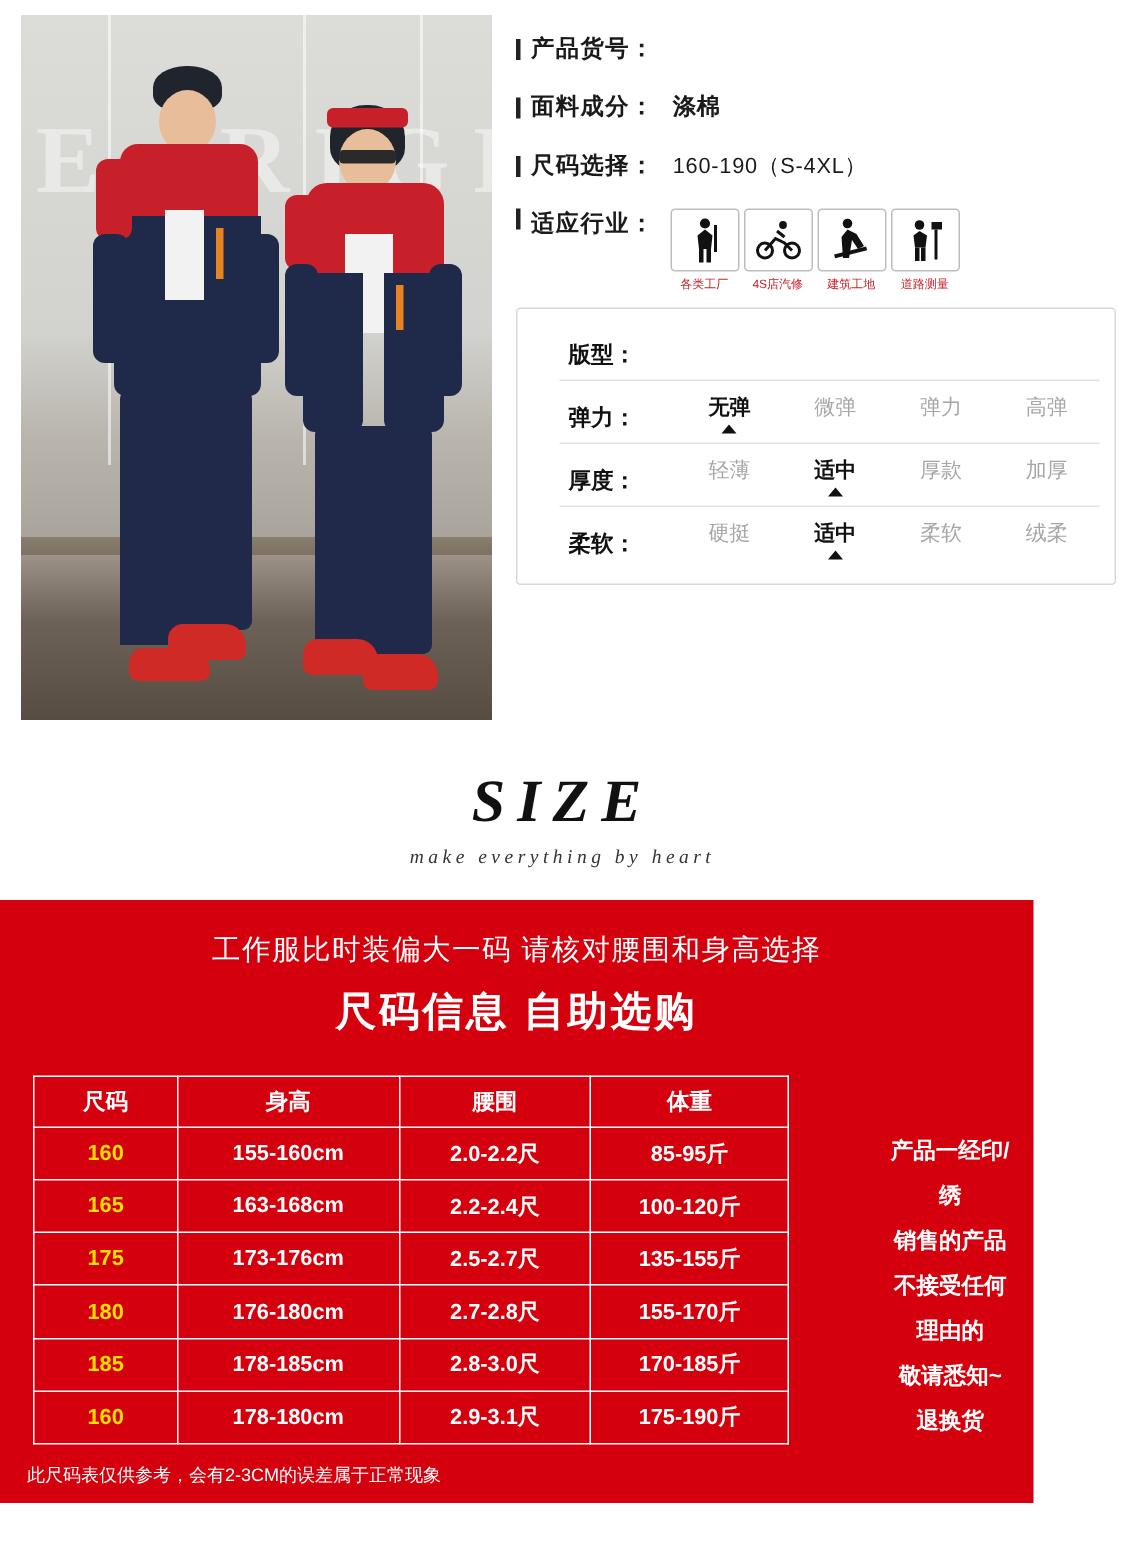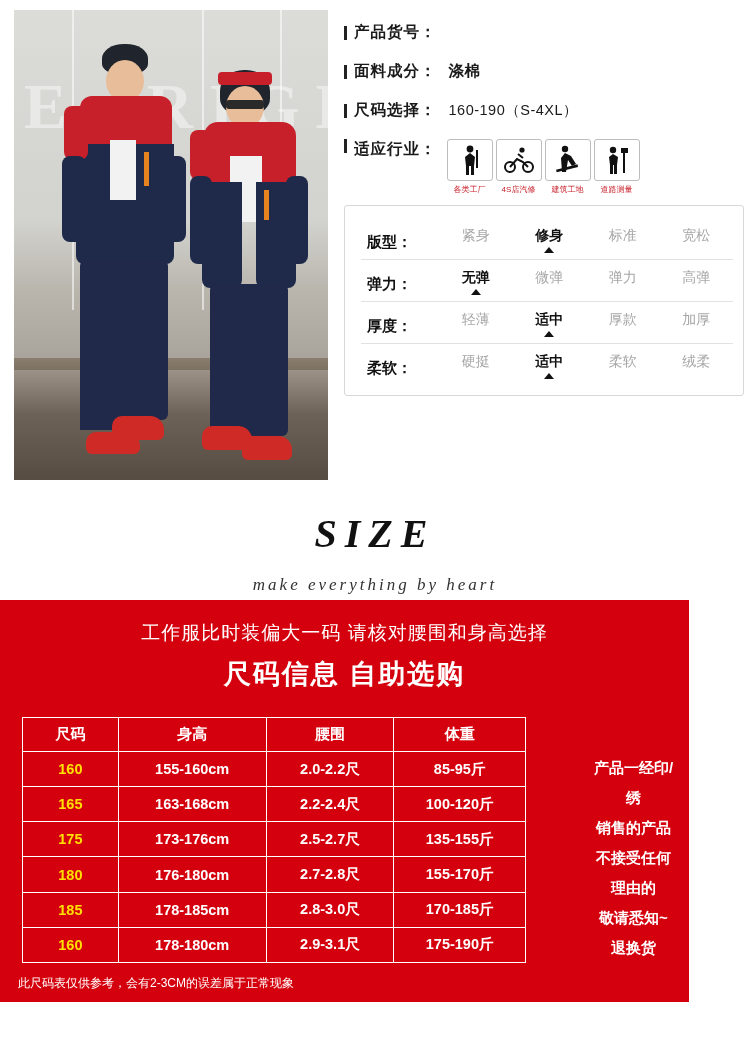--- a/index.html
+++ b/index.html
@@ -119,21 +119,21 @@
     margin-top: 3px;
     white-space: nowrap;
     letter-spacing: 0;
   }
 
   
   .attr-card {
     margin: 6px 12px 14px 0;
     border: 1px solid #d8d8d8;
     border-radius: 3px;
-    padding: 12px 10px 10px 16px;
+    padding: 12px 10px 10px 28px;
     background: #fff;
     width: 400px;
   }
   .attr-row {
     display: flex;
     align-items: flex-end;
     border-bottom: 1px solid #e2e2e2;
     padding: 9px 0 7px 0;
   }
   .attr-row:last-child { border-bottom: none; }
@@ -178,24 +178,24 @@
   .size-word {
     font-family: "Liberation Serif", serif;
     font-size: 40px;
     letter-spacing: 8px;
     color: #111;
     font-weight: bold;
     font-style: italic;
   }
   .size-sub {
     font-family: "Liberation Serif", serif;
-    font-size: 17px;
+    font-size: 13px;
     letter-spacing: 3px;
     color: #333;
-    margin-top: 18px;
+    margin-top: 6px;
     font-style: italic;
   }
 
   
   .red-block {
     background: #d5000d;
     width: 689px;
     padding: 14px 0 0 0;
     position: relative;
   }
@@ -380,26 +380,20 @@
           <div class="ind-cap">道路测量</div>
         </div>
 
       </div>
     </div>
 
     <div class="attr-card">
 
       <div class="attr-row">
         <div class="attr-name">版型：</div>
-        <div class="attr-opts">
-          <div class="attr-opt">紧身</div>
-          <div class="attr-opt active">修身<span class="caret"></span></div>
-          <div class="attr-opt">标准</div>
-          <div class="attr-opt">宽松</div>
-        </div>
       </div>
 
       <div class="attr-row">
         <div class="attr-name">弹力：</div>
         <div class="attr-opts">
           <div class="attr-opt active">无弹<span class="caret"></span></div>
           <div class="attr-opt">微弹</div>
           <div class="attr-opt">弹力</div>
           <div class="attr-opt">高弹</div>
         </div>

